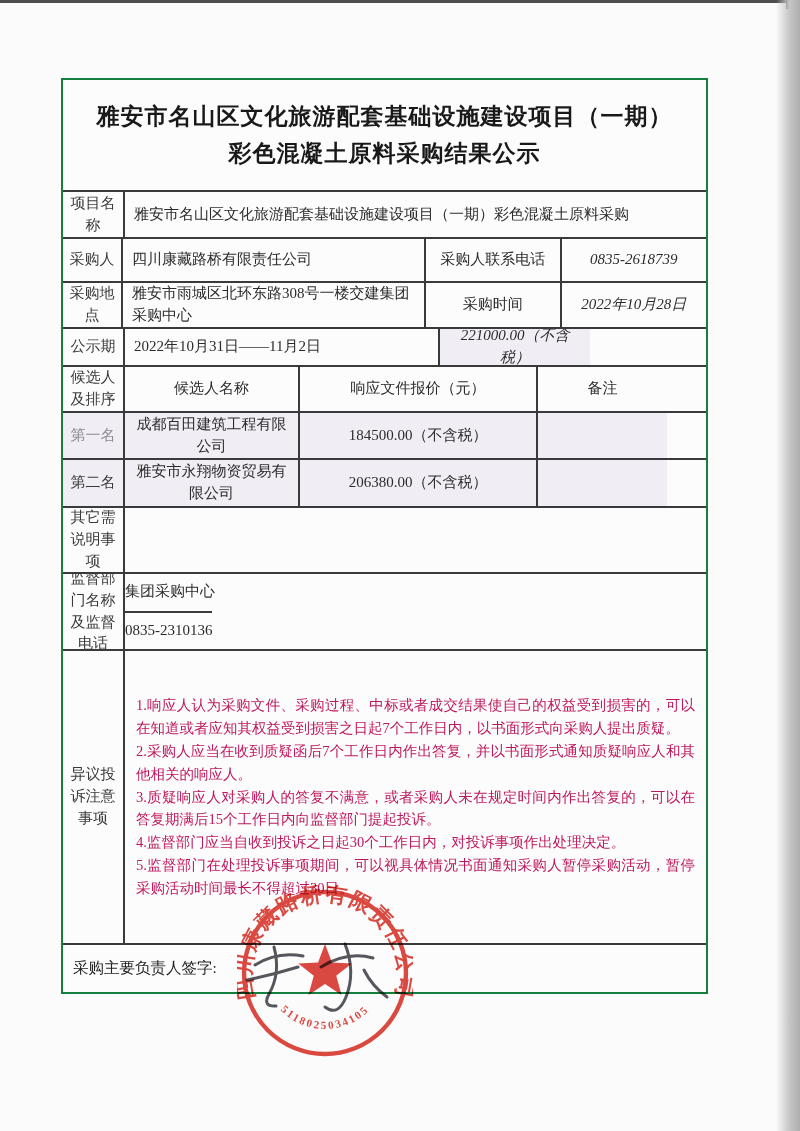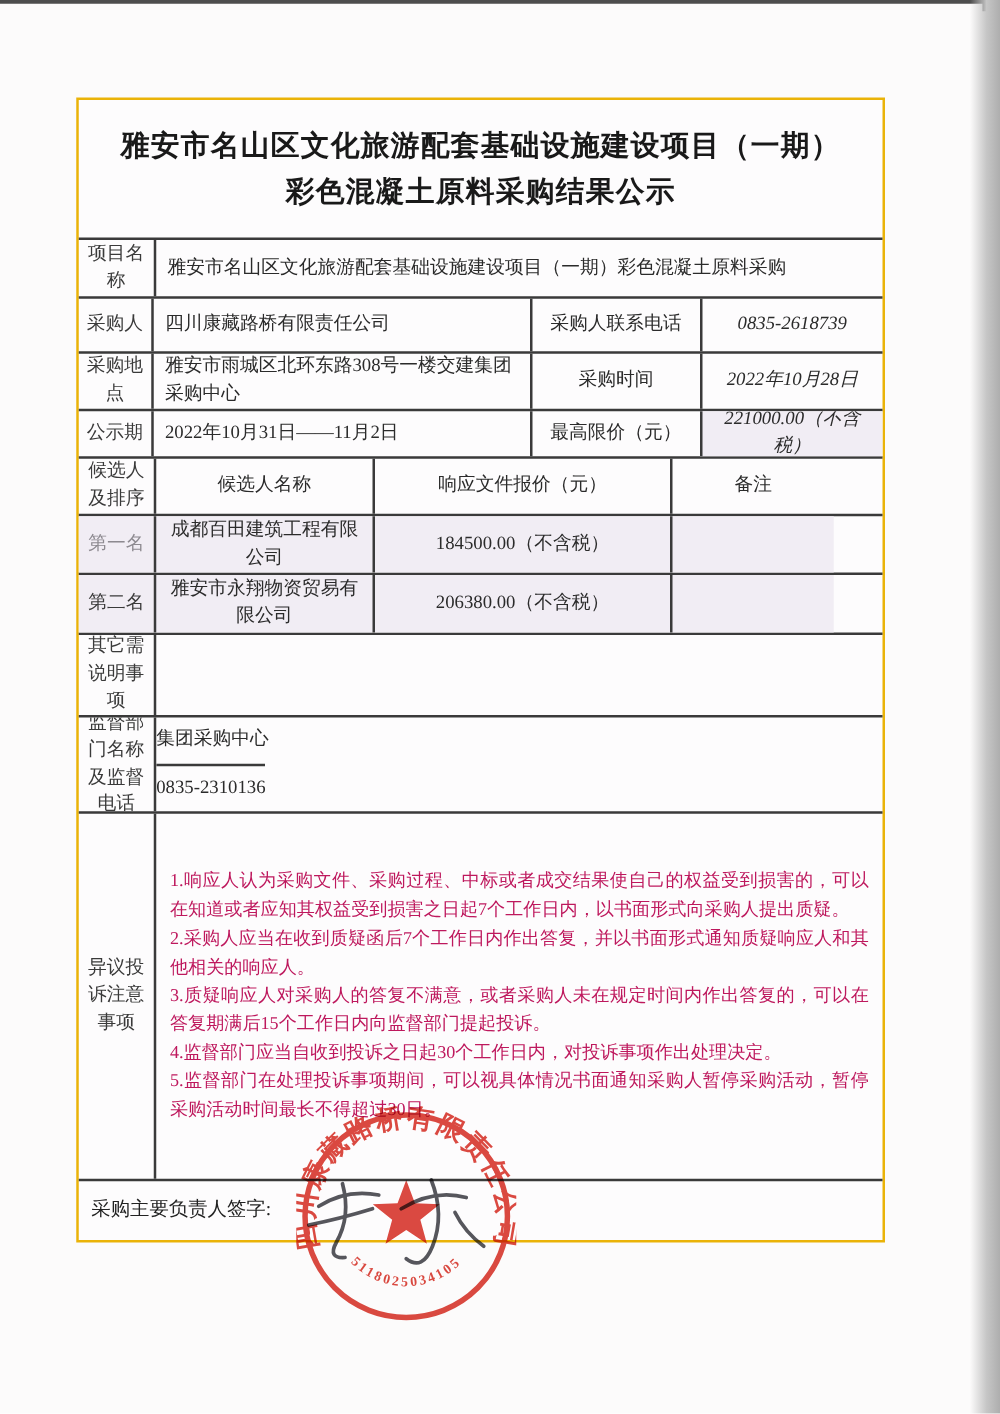--- a/index.html
+++ b/index.html
@@ -7,21 +7,21 @@
   body { font-family:"Liberation Serif","DejaVu Serif",serif; color:#2b2b2b; }
   .page { position:relative; width:800px; height:1131px; background:#fcfbfb; overflow:hidden; }
 
   
   .top-edge { position:absolute; top:0; left:0; width:100%; height:3px; background:#4d4d4d; }
   .corner-mark { position:absolute; top:0; right:0; width:14px; height:9px; background:#3c3c3c; }
   .right-band { position:absolute; top:0; right:0; width:24px; height:100%;
     background:linear-gradient(to right, rgba(190,190,190,0), #c6c6c6 55%, #aeaeae); }
 
   
-  .tbl { position:absolute; left:61px; top:78px; width:647px; border:2px solid #eab308; background:#fdfcfd; }
+  .tbl { position:absolute; left:61px; top:78px; width:647px; border:2px solid #15803d; background:#fdfcfd; }
   .row { display:flex; border-top:2px solid #3a3a3a; }
   .row:first-child { border-top:none; }
   .cell { display:flex; align-items:center; border-left:2px solid #3a3a3a; font-size:15px; line-height:1.45; overflow:hidden; }
   .cell:first-child { border-left:none; }
   .lab { justify-content:center; text-align:center; padding:2px 5px; color:#3a3a3a; }
   .vleft { padding:3px 9px; text-align:left; }
   .center { justify-content:center; text-align:center; padding:2px 6px; }
   .tint { background:#f1edf4; }
   .faded { color:#8d8a90; }
 
@@ -79,21 +79,20 @@
     <div class="row h46">
       <div class="cell w60 lab">采购地点</div>
       <div class="cell w315 vleft">雅安市雨城区北环东路308号一楼交建集团采购中心</div>
       <div class="cell w141 center">采购时间</div>
       <div class="cell w128 center">2022年10月28日</div>
     </div>
 
     <div class="row h38">
       <div class="cell w60 lab">公示期</div>
       <div class="cell w315 vleft">2022年10月31日——11月2日</div>
-      <div class="cell w141 center">最高限价（元）</div>
       <div class="cell w128 center tint">221000.00（不含税）</div>
     </div>
 
     <div class="row h46">
       <div class="cell w60 lab">候选人及排序</div>
       <div class="cell w175 center">候选人名称</div>
       <div class="cell w278 center">响应文件报价（元）</div>
       <div class="cell w131 center">备注</div>
     </div>
 

